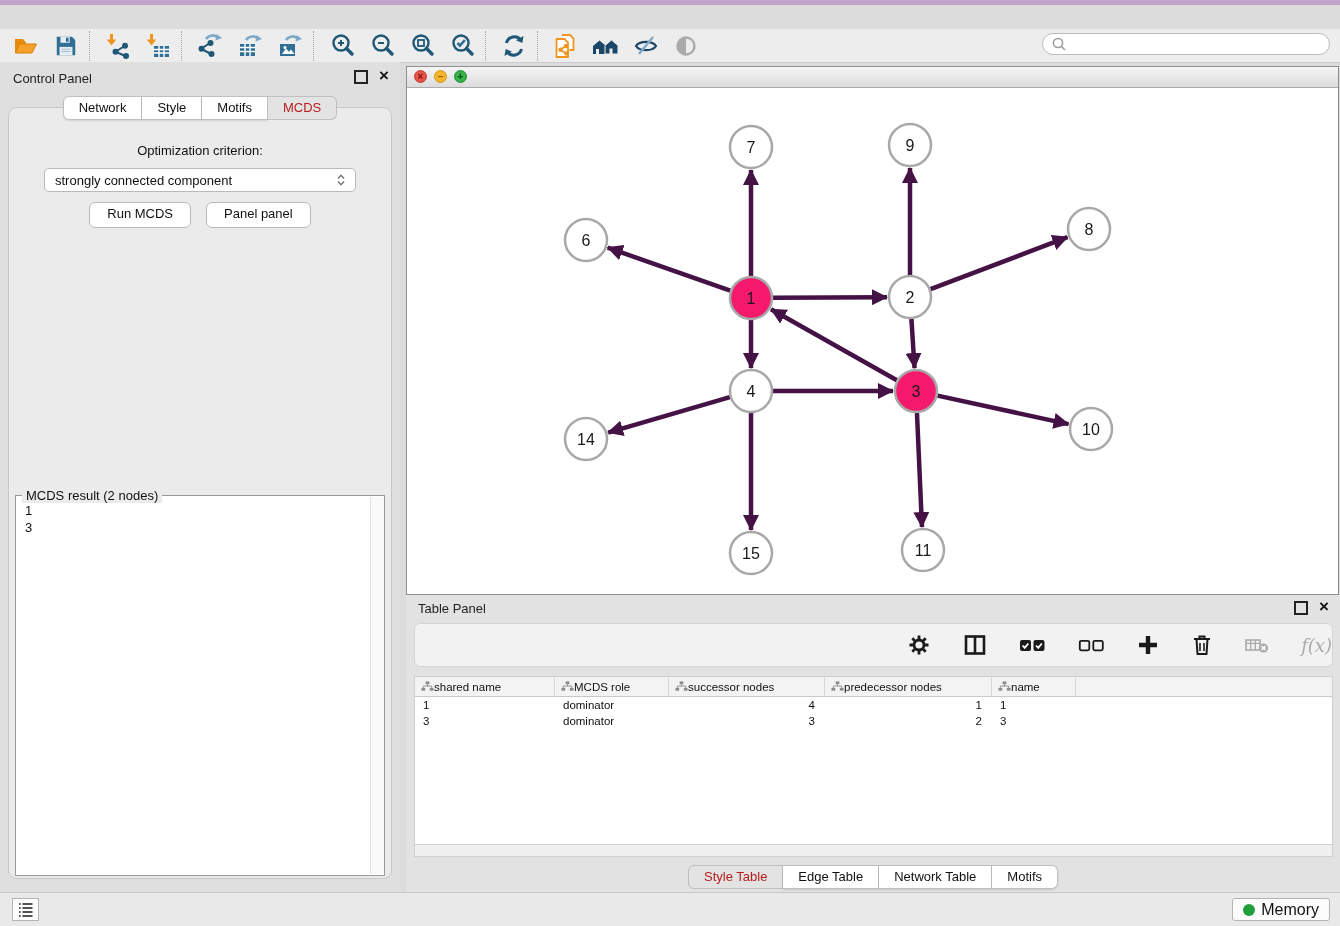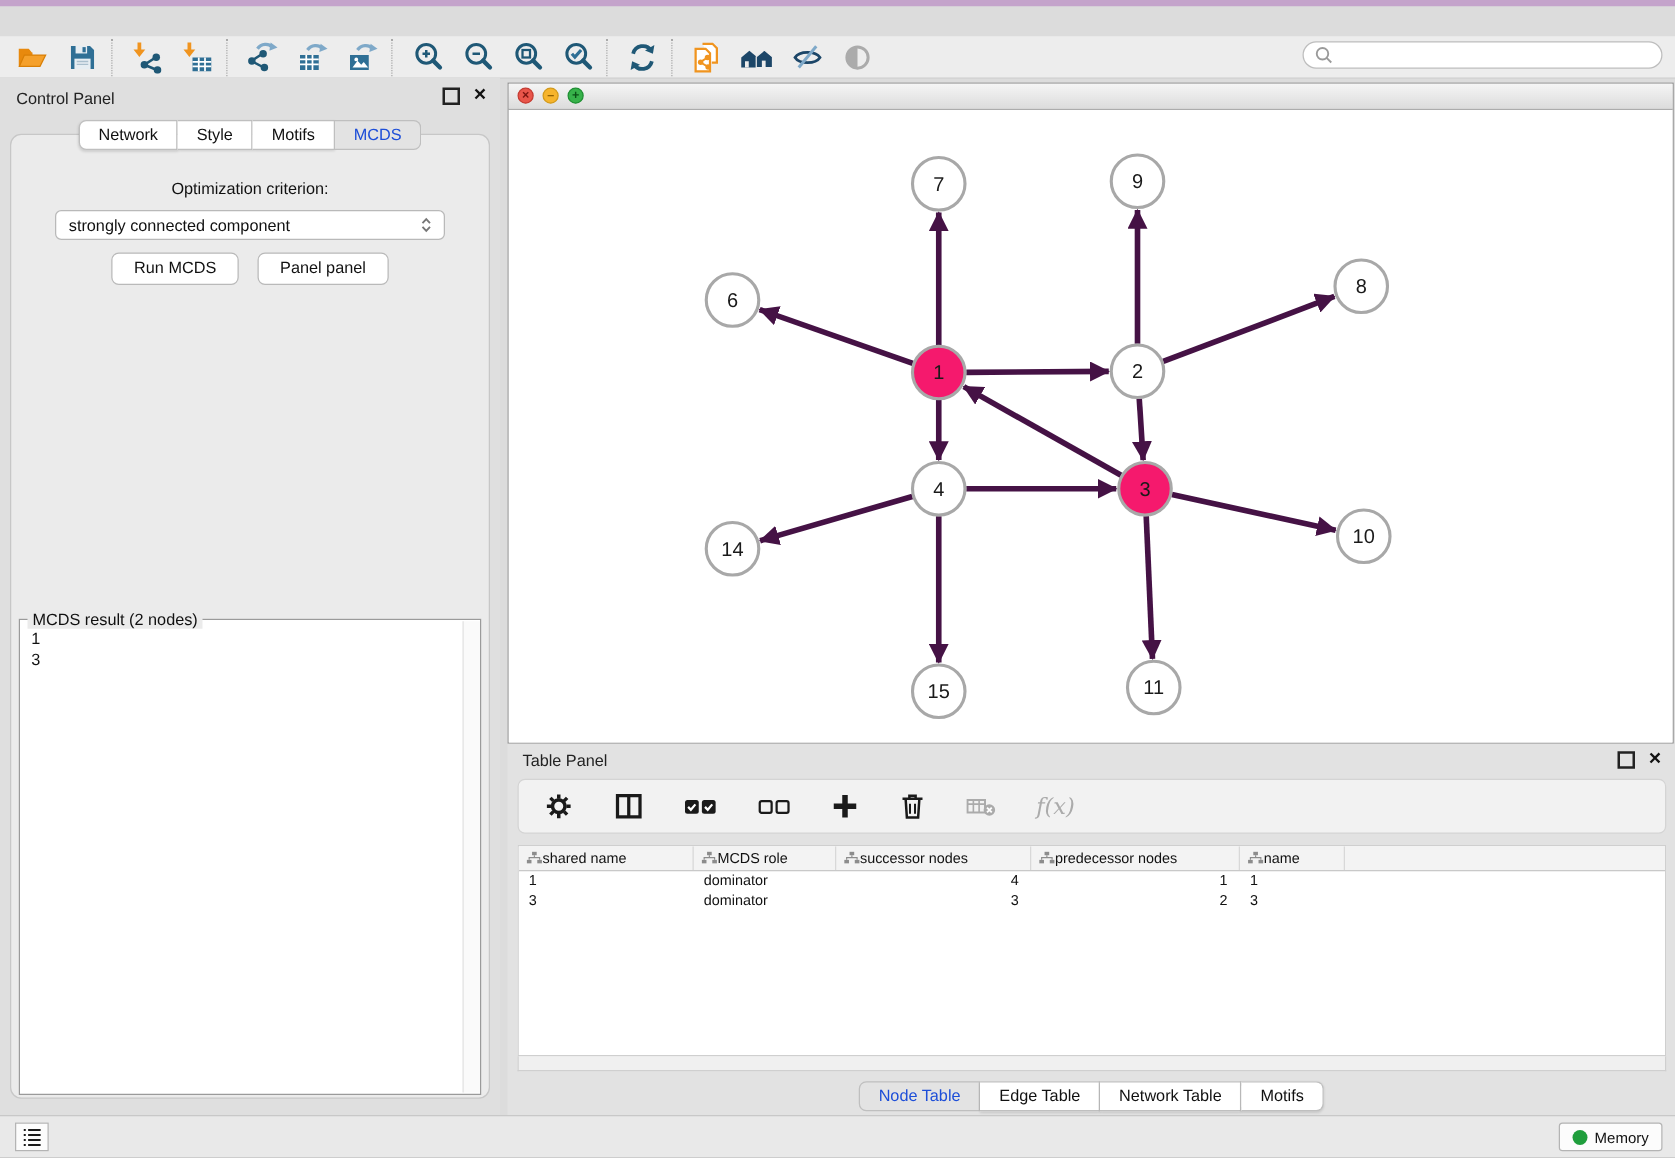--- a/index.html
+++ b/index.html
@@ -19,21 +19,21 @@
   
   .control-panel{position:absolute;top:62px;left:0;width:400px;bottom:33px;background:#DFDFDF;}
   .panel-title{position:absolute;top:9px;left:13px;font-size:13px;color:#222;}
   .win-btns{display:flex;gap:11px;align-items:center;position:absolute;top:8px;right:11px;}
   .float-btn{width:10px;height:10px;border:2px solid #222;box-sizing:content-box;}
   .close-btn{font-weight:bold;font-size:17px;color:#111;line-height:12px;margin-top:-2px;}
   .tabstrip{display:flex;justify-content:center;position:relative;z-index:2;}
   .tab{height:22px;line-height:22px;padding:0 15px;font-size:13px;background:#fff;border:1px solid #BFBFBF;border-left:none;color:#111;box-shadow:0 1px 2px rgba(0,0,0,0.12);}
   .tab:first-child{border-left:1px solid #BFBFBF;border-radius:6px 0 0 6px;}
   .tab:last-child{border-radius:0 6px 6px 0;}
-  .tab.active{background:#E3E3E3;color:#1d4ed8;box-shadow:none;}
+  .tab.active{background:#E3E3E3;color:#b91c1c;box-shadow:none;}
   .cp-tabs{position:absolute;top:34px;left:0;right:0;}
   .cp-box{position:absolute;top:45px;left:8px;right:8px;bottom:14px;background:#EBEBEB;border:1px solid #C7C7C7;border-radius:9px;}
   .opt-label{margin-top:35px;text-align:center;font-size:13px;color:#111;}
   .selectbox{margin:10px auto 0;width:312px;height:24px;background:#fff;border:1px solid #B9B9B9;border-radius:5px;display:flex;align-items:center;padding:0 6px 0 10px;box-sizing:border-box;font-size:13px;color:#111;}
   .selectbox .sel-text{flex:1;}
   .btn-row{display:flex;justify-content:center;gap:15px;margin-top:10px;}
   .btn{height:24px;line-height:22px;padding:0 17px;background:#fff;border:1px solid #B9B9B9;border-radius:6px;font-size:13px;color:#111;}
   .result-group{position:absolute;left:6px;right:6px;top:387px;bottom:2px;border:1px solid #9A9A9A;background:#fff;}
   .result-legend{position:absolute;top:-8px;left:6px;background:#EBEBEB;padding:0 4px;font-size:13px;color:#111;}
   .result-lines{padding:6px 9px;font-size:13px;color:#111;line-height:17px;}
@@ -43,35 +43,35 @@
   .nw-titlebar{position:relative;height:20px;background:linear-gradient(#F5F5F5,#DCDCDC);border-bottom:1px solid #ACACAC;}
   .nw-lights{position:absolute;left:7px;top:3px;display:flex;gap:7px;}
   .nw-dot{width:13px;height:13px;border-radius:50%;box-sizing:border-box;font-size:10px;font-weight:bold;display:flex;align-items:center;justify-content:center;line-height:1;}
   .nw-dot.red{background:#E9554A;border:1px solid #C43C33;color:#7A1410;}
   .nw-dot.yellow{background:#F6B42C;border:1px solid #D29A1B;color:#8F5F00;}
   .nw-dot.green{background:#37B24A;border:1px solid #1F8F33;color:#0B5217;}
   .nw-title{position:absolute;left:0;right:0;top:2px;text-align:center;font-size:13px;color:#222;}
   .nw-canvas{position:absolute;left:0;top:21px;width:931px;height:506px;background:#fff;overflow:hidden;}
   
   .table-panel{position:absolute;left:406px;top:595px;right:0;bottom:33px;background:#E2E2E2;}
-  .tp-toolbar{position:absolute;left:8px;right:7px;top:28px;height:44px;background:#F2F2F2;border:1px solid #D4D4D4;border-radius:6px;display:flex;align-items:center;gap:32px;padding-left:20px;box-sizing:border-box;}
+  .tp-toolbar{position:absolute;left:8px;right:7px;top:28px;height:44px;background:#F2F2F2;border:1px solid #D4D4D4;border-radius:6px;display:flex;align-items:center;gap:32px;padding-left:20px;box-sizing:border-box;justify-content:flex-end;}
   .tp-icon{display:flex;align-items:center;justify-content:center;}
   .fx-label{font-family:"DejaVu Serif",serif;font-style:italic;font-size:18px;color:#ABABAB;}
   .table-wrap{position:absolute;left:8px;right:7px;top:81px;height:169px;background:#fff;border:1px solid #CFCFCF;box-sizing:border-box;overflow:hidden;}
   .thead{display:flex;height:19px;background:#F3F3F3;border-bottom:1px solid #C9C9C9;}
   .th{display:flex;align-items:center;border-right:1px solid #D8D8D8;box-sizing:border-box;font-size:11.5px;color:#111;padding-left:6px;}
   .th .th-label{flex:1;text-align:left;padding-right:10px;}
   .tr{display:flex;height:16px;}
   .td{box-sizing:border-box;font-size:11.5px;color:#111;line-height:16px;overflow:hidden;white-space:nowrap;}
   .hscroll{position:absolute;left:8px;right:7px;top:250px;height:12px;background:#F0F0F0;border:1px solid #CFCFCF;border-top:none;box-sizing:border-box;}
   .tp-tabs{position:absolute;left:0;right:0;top:270px;}
   
   .statusbar{position:absolute;left:0;right:0;bottom:0;height:33px;background:#E9E9E9;border-top:1px solid #C8C8C8;}
   .list-btn{position:absolute;left:12px;top:5px;width:27px;height:23px;background:#FCFCFC;border:1px solid #B4B4B4;display:flex;align-items:center;justify-content:center;box-sizing:border-box;}
-  .memory-btn{position:absolute;right:10px;top:5px;height:23px;display:flex;align-items:center;gap:6px;padding:0 10px;background:#FCFCFC;border:1px solid #B4B4B4;border-radius:3px;font-size:12px;color:#111;box-sizing:border-box;}
+  .memory-btn{position:absolute;right:10px;top:5px;height:23px;display:flex;align-items:center;gap:6px;padding:0 10px;background:#FCFCFC;border:1px solid #B4B4B4;border-radius:3px;font-size:16px;color:#111;box-sizing:border-box;}
   .memory-dot{width:12px;height:12px;border-radius:50%;background:#1F9E3C;}
 </style>
 </head>
 <body>
 
 <div class="app">
 
   <div class="top-strip"></div>
 
 
@@ -431,21 +431,21 @@
             <div class="td" style="width: 140px; text-align: left; padding: 0px 0px 0px 8px;">3</div>
             <div class="td" style="width: 114px; text-align: left; padding: 0px 0px 0px 8px;">dominator</div>
             <div class="td" style="width: 156px; text-align: right; padding: 0px 10px 0px 0px;">3</div>
             <div class="td" style="width: 167px; text-align: right; padding: 0px 10px 0px 0px;">2</div>
             <div class="td" style="width: 84px; text-align: left; padding: 0px 0px 0px 8px;">3</div>
           </div>
         </div>
     </div>
     <div class="hscroll"></div>
     <div class="tp-tabs tabstrip" id="table-tabs">
-        <div class="tab active">Node Table</div>
+        <div class="tab active">Style Table</div>
         <div class="tab">Edge Table</div>
         <div class="tab">Network Table</div>
         <div class="tab">Motifs</div>
       </div>
   </div>
 
   <div class="statusbar">
     <div class="list-btn">
       <svg width="20" height="18" viewBox="0 0 20 18">
           <g stroke="#1A1A1A" stroke-width="1.7">

